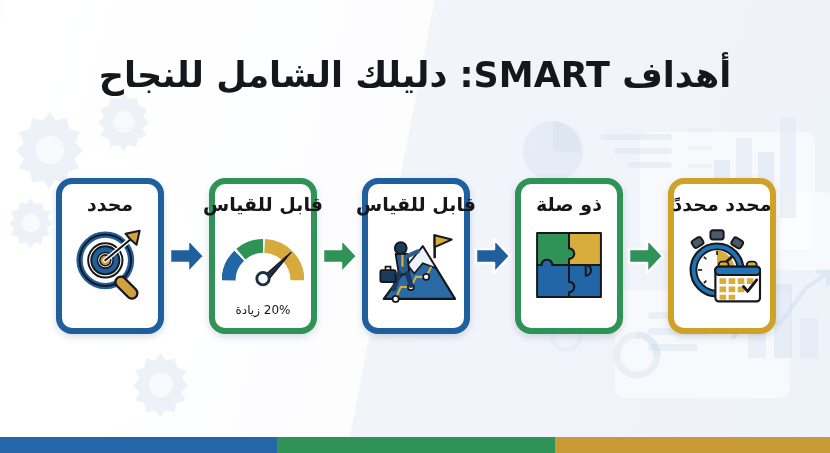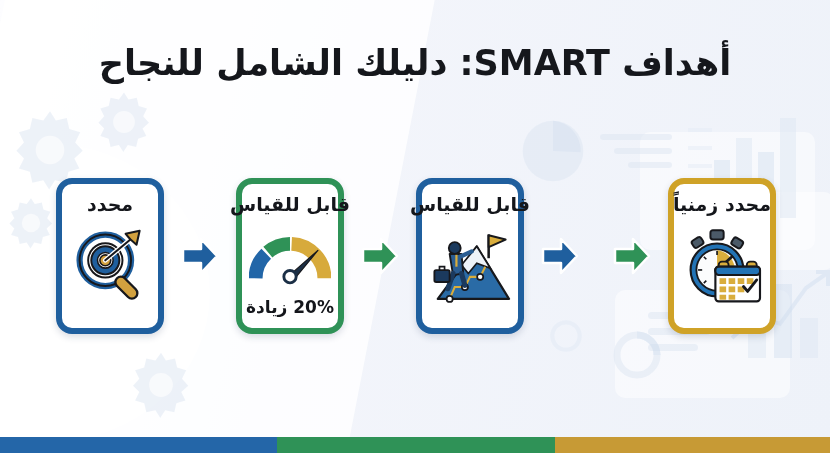--- a/index.html
+++ b/index.html
@@ -44,21 +44,21 @@
     background: #ffffff;
     opacity: 0.5;
   }
 
   .deco { position: absolute; opacity: 0.5; }
   .deco svg { display: block; }
 
   
   .title {
     position: absolute;
-    top: 40px;
+    top: 52px;
     left: 0; right: 0;
     text-align: center;
     direction: rtl;
     font-size: 35px;
     font-weight: bold;
     color: #15171c;
     letter-spacing: 0px;
     line-height: 1.35;
     z-index: 6;
   }
@@ -105,22 +105,22 @@
   .card-art {
     flex: 1 1 auto;
     width: 100%;
     display: flex;
     align-items: center;
     justify-content: center;
   }
   .card-art svg { display: block; }
   .card-sub {
     direction: rtl;
-    font-size: 17px;
-    font-weight: bold;
+    font-size: 12px;
+    font-weight: normal;
     color: #14161b;
     margin-bottom: 12px;
     white-space: nowrap;
     line-height: 1;
   }
 
   .arrow {
     flex: 1 1 auto;
     display: flex;
     align-items: center;
@@ -323,29 +323,47 @@
       </div>
       <div class="card-sub"></div>
     </div>
 
     <div class="arrow">
       <svg width="38" height="40" viewBox="0 0 38 40">
         <path d="M2 13 H20 V3 L36 20 L20 37 V27 H2 Z" fill="#1f5f9e" stroke="#ffffff" stroke-width="2.5" stroke-linejoin="round"></path>
       </svg>
     </div>
 
+    <div class="card green">
+      <div class="card-title">ذو صلة</div>
+      <div class="card-art">
+        <svg width="76" height="76" viewBox="0 0 100 100">
+          <g stroke="#17181c" stroke-width="2.6" stroke-linejoin="round">
+
+            <path d="M8 8 H50 V28 a7 7 0 0 1 0 14 V50 H28 a7 7 0 0 0-14 0 H8 Z" fill="#2f9257"></path>
+
+            <path d="M50 8 H92 V50 H72 a7 7 0 0 0 0 14 V50 H50 V42 a7 7 0 0 0 0-14 Z" fill="#d9ad3c"></path>
+
+            <path d="M8 50 H14 a7 7 0 0 1 14 0 H50 V72 a7 7 0 0 1 0 14 V92 H8 Z" fill="#2266a8"></path>
+
+            <path d="M50 50 H72 a7 7 0 0 1 0 14 V50 H92 V92 H50 V86 a7 7 0 0 0 0-14 Z" fill="#2266a8"></path>
+          </g>
+        </svg>
+      </div>
+      <div class="card-sub"></div>
+    </div>
 
     <div class="arrow">
       <svg width="38" height="40" viewBox="0 0 38 40">
         <path d="M2 13 H20 V3 L36 20 L20 37 V27 H2 Z" fill="#2f9257" stroke="#ffffff" stroke-width="2.5" stroke-linejoin="round"></path>
       </svg>
     </div>
 
     <div class="card gold">
-      <div class="card-title">محدد زمنياً</div>
+      <div class="card-title">محدد محددً</div>
       <div class="card-art">
         <svg width="84" height="76" viewBox="0 0 100 92">
 
           <rect x="36" y="4" width="16" height="11" rx="3" fill="#4b5a68" stroke="#17181c" stroke-width="2.4"></rect>
           <rect x="14" y="14" width="13" height="10" rx="3" transform="rotate(-32 20 19)" fill="#4b5a68" stroke="#17181c" stroke-width="2.4"></rect>
           <rect x="62" y="14" width="13" height="10" rx="3" transform="rotate(32 68 19)" fill="#4b5a68" stroke="#17181c" stroke-width="2.4"></rect>
           <circle cx="44" cy="52" r="32" fill="#2273b5" stroke="#17181c" stroke-width="2.6"></circle>
           <circle cx="44" cy="52" r="25" fill="#fbfcfd" stroke="#17181c" stroke-width="2.2"></circle>
           <path d="M44 52 L44 28 A24 24 0 0 1 65 47 Z" fill="#d9ad3c"></path>
           <g stroke="#17181c" stroke-width="2">

